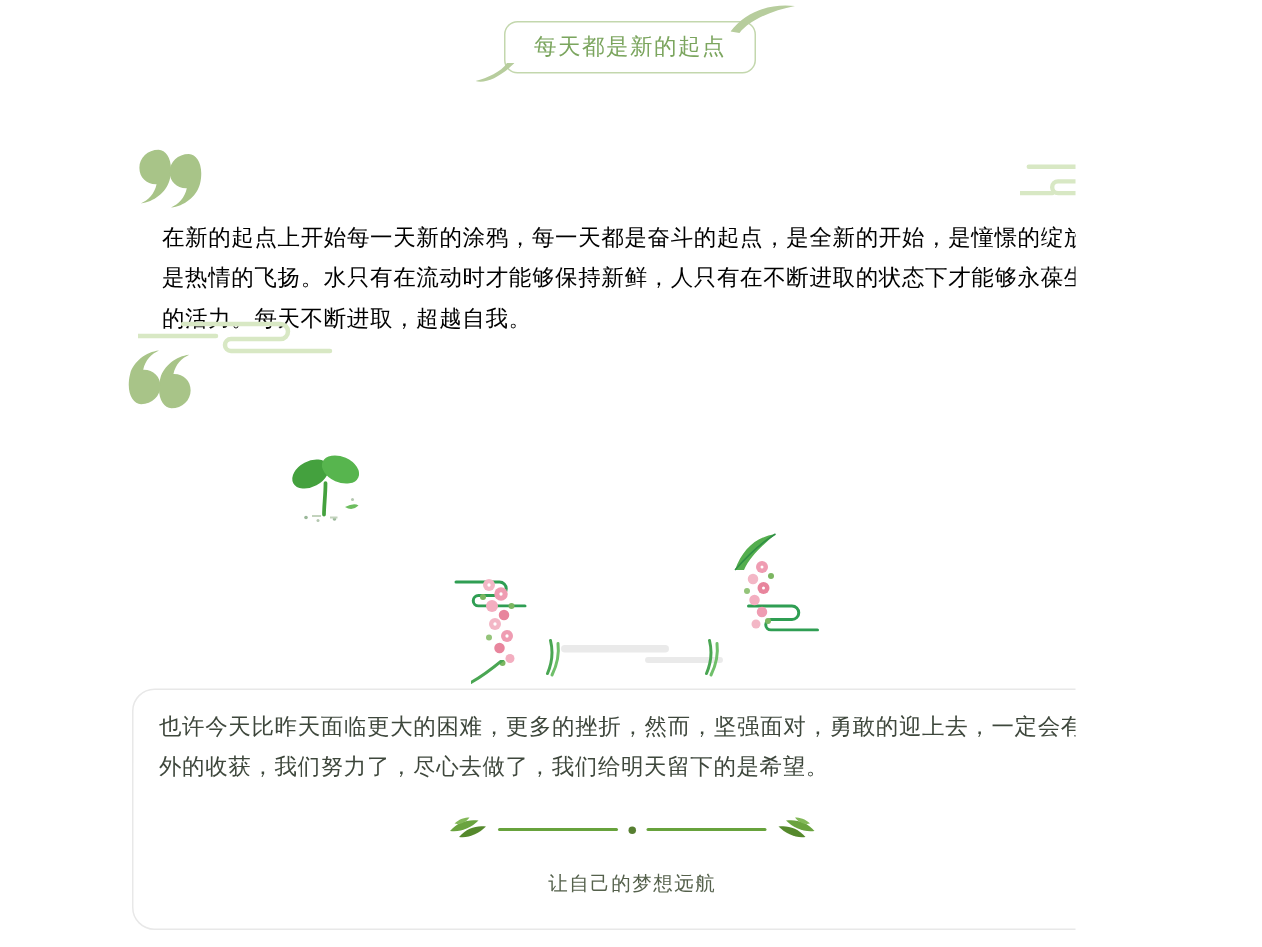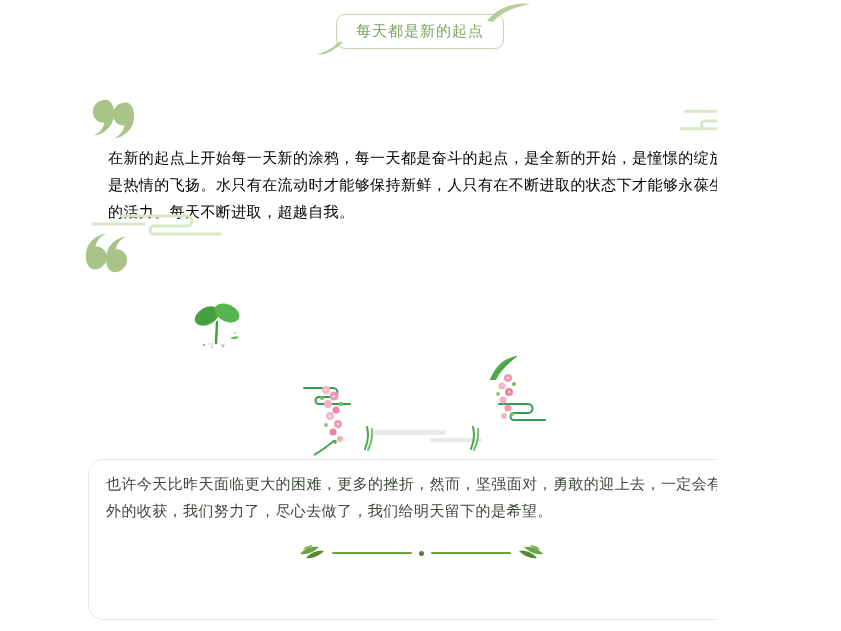--- a/index.html
+++ b/index.html
@@ -1,21 +1,21 @@
 <!DOCTYPE html>
 <html><head>
 <meta charset="utf-8">
 <style>
   html,body{margin:0;padding:0;background:#ffffff;}
   .page{
     position:relative;
     width:717px;height:631px;
     background:#ffffff;
     overflow:hidden;
-    font-family:Liberation Mono, monospace;
+    font-family:Liberation Serif, serif;
   }
   
   .title-box{
     position:absolute;left:336px;top:14px;width:166px;height:33px;
     border:1px solid #c3d7ad;border-radius:9px;
     display:flex;align-items:center;justify-content:center;
     background:#fff;
   }
   .title-box .label{
     color:#7ba55e;font-size:15px;letter-spacing:1px;white-space:nowrap;
@@ -189,15 +189,16 @@
       </svg>
       <div class="line"></div>
       <div class="dot"></div>
       <div class="line"></div>
       <svg class="leaf-right" width="26" height="18" viewBox="0 0 26 18">
         <path d="M1,10 C6,4 13,2 20,3 C15,8 8,11 1,10 Z" fill="#6aa33f"></path>
         <path d="M7,14 C12,8 19,6 25,7 C20,12 13,15 7,14 Z" fill="#55892c"></path>
         <path d="M4,5 C7,2 11,1 14,1 C12,4 8,6 4,5 Z" fill="#82b858"></path>
       </svg>
     </div>
+    <div class="caption">让自己的梦想远航</div>
   </div>
 
 </div>
 
 </body></html>

